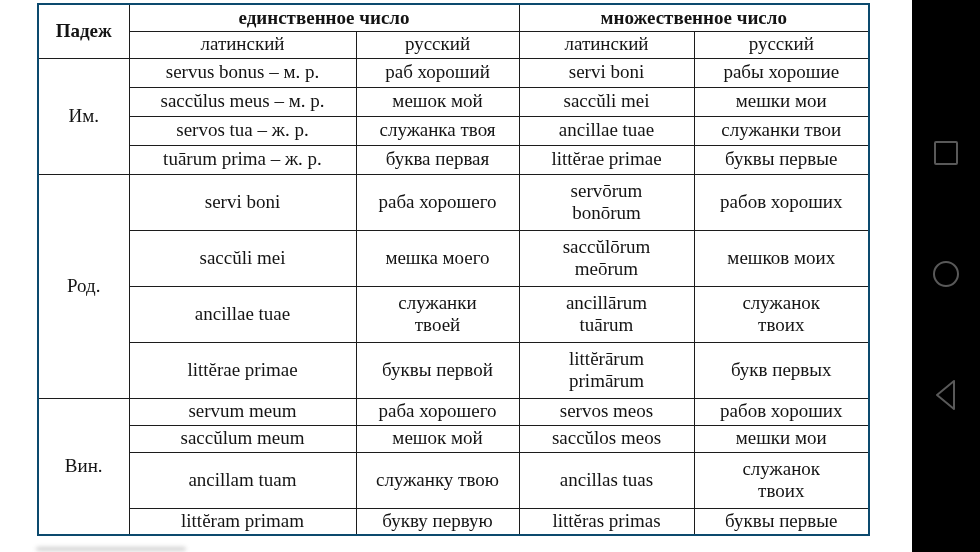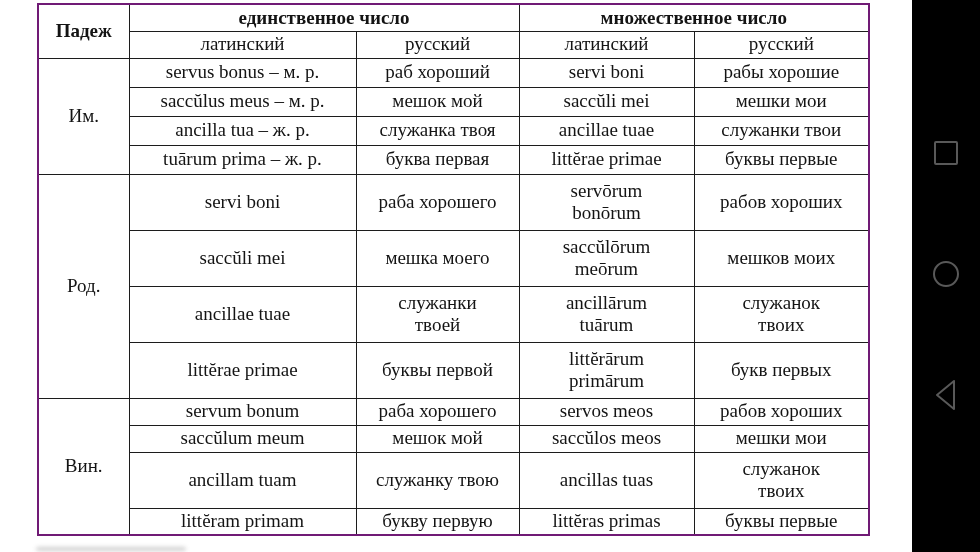--- a/index.html
+++ b/index.html
@@ -15,21 +15,21 @@
     font-family: "Liberation Serif", "DejaVu Serif", serif;
   }
 
   
   .doc-table {
     position: absolute;
     left: 37px;
     top: 3px;
     border-collapse: collapse;
     table-layout: fixed;
-    border: 2px solid #701a75;
+    border: 2px solid #0c4a6e;
   }
   .doc-table th, .doc-table td {
     border: 1.5px solid #1c1c1c;
     text-align: center;
     vertical-align: middle;
     font-size: 19px;
     line-height: 1.16;
     color: #141414;
     white-space: pre;
     padding: 0 2px;
@@ -126,21 +126,21 @@
       <td>servi boni</td>
       <td>рабы хорошие</td>
     </tr>
     <tr class="r-s">
       <td>saccŭlus meus – м. р.</td>
       <td>мешок мой</td>
       <td>saccŭli mei</td>
       <td>мешки мои</td>
     </tr>
     <tr class="r-s">
-      <td>ancilla tua – ж. р.</td>
+      <td>servos tua – ж. р.</td>
       <td>служанка твоя</td>
       <td>ancillae tuae</td>
       <td>служанки твои</td>
     </tr>
     <tr class="r-s">
       <td>tuārum prima – ж. р.</td>
       <td>буква первая</td>
       <td>littĕrae primae</td>
       <td>буквы первые</td>
     </tr>
@@ -172,21 +172,21 @@
     <tr class="r-t">
       <td>littĕrae primae</td>
       <td>буквы первой</td>
       <td>littĕrārum
 primārum</td>
       <td>букв первых</td>
     </tr>
 
     <tr class="r-xs">
       <td rowspan="4">Вин.</td>
-      <td>servum bonum</td>
+      <td>servum meum</td>
       <td>раба хорошего</td>
       <td>servos meos</td>
       <td>рабов хороших</td>
     </tr>
     <tr class="r-xs">
       <td>saccŭlum meum</td>
       <td>мешок мой</td>
       <td>saccŭlos meos</td>
       <td>мешки мои</td>
     </tr>

